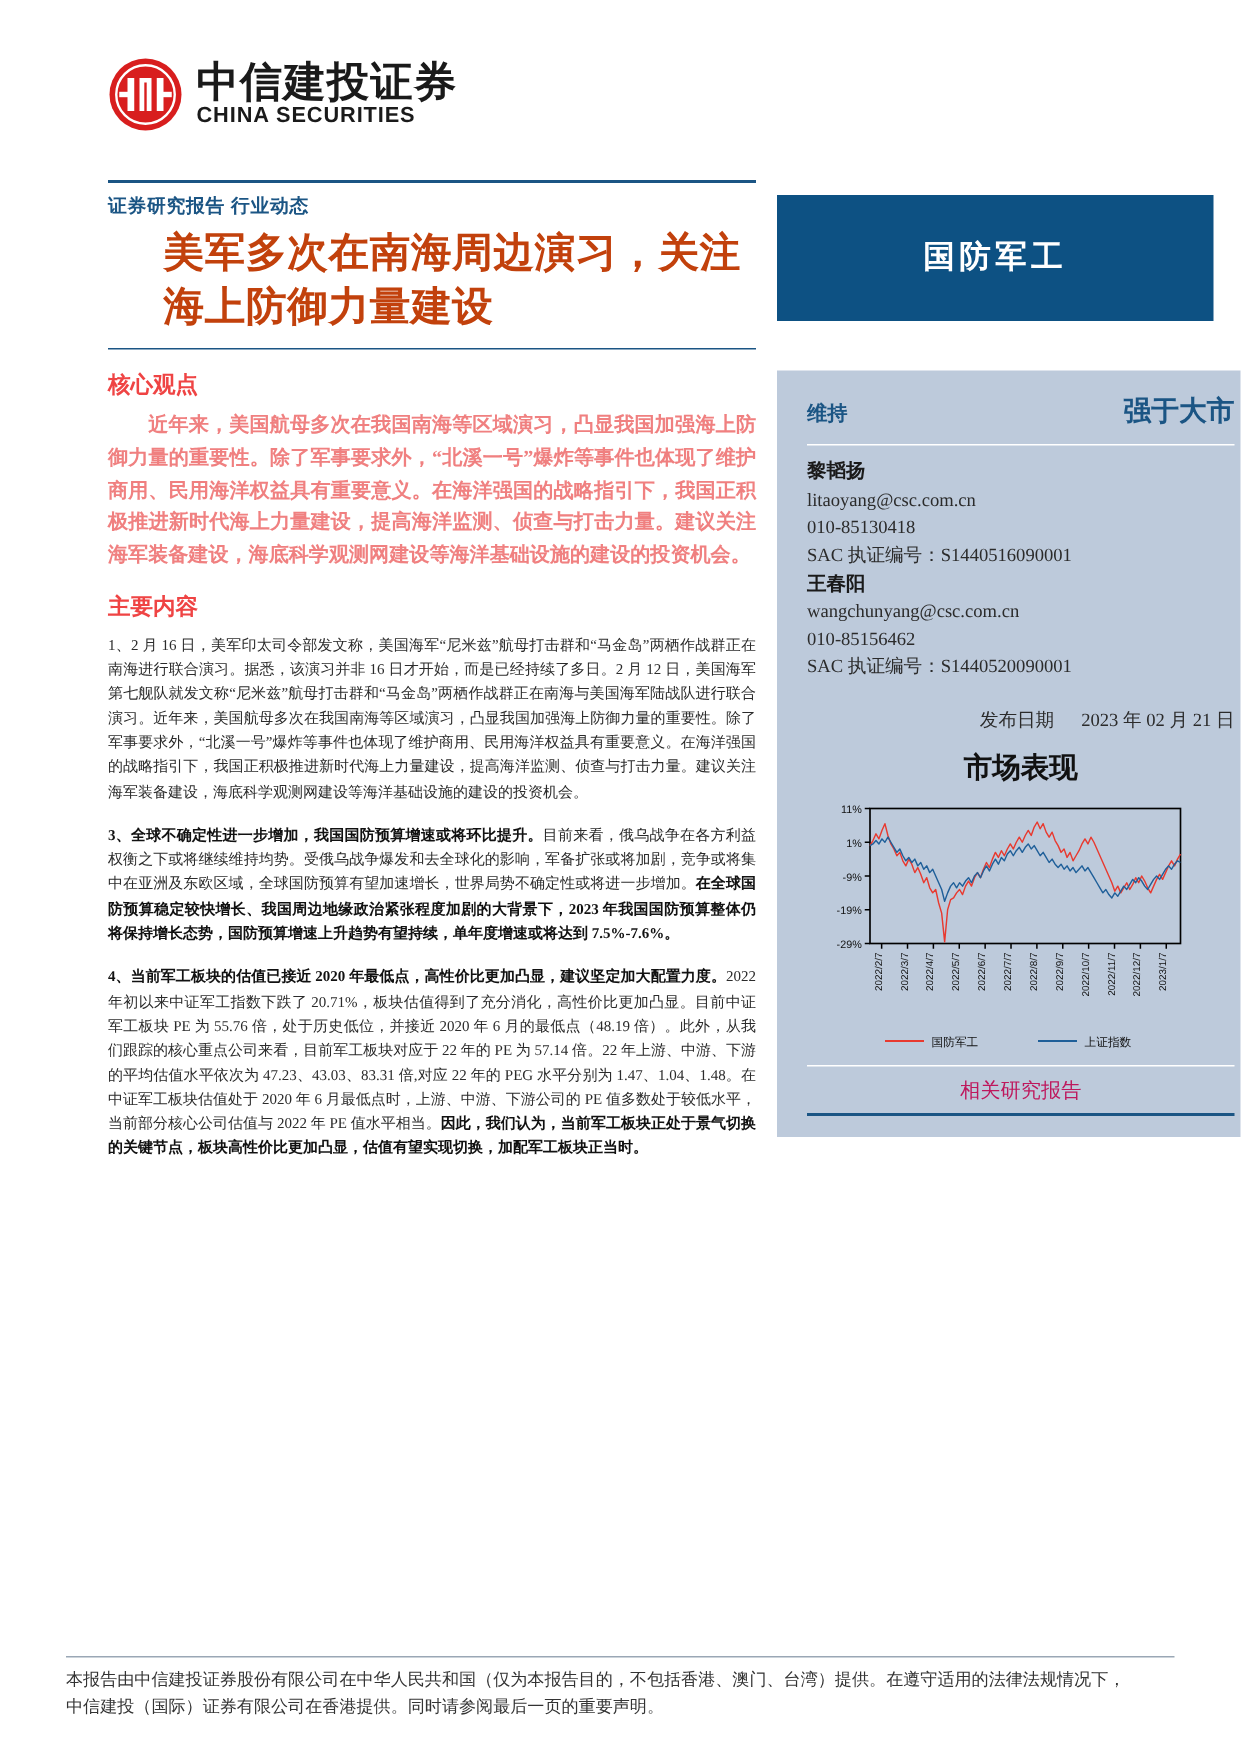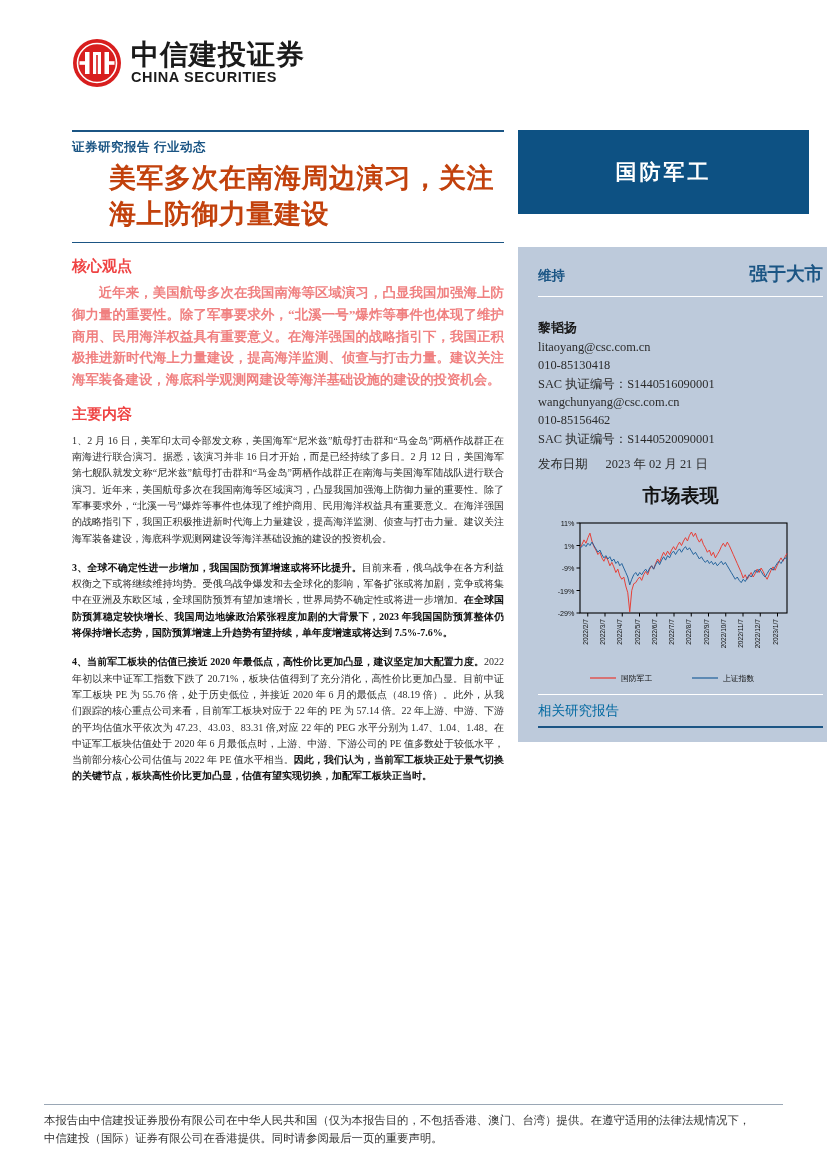--- a/index.html
+++ b/index.html
@@ -23,21 +23,21 @@
     font-size: 28px; font-weight: bold; color: #1a1a1a;
     letter-spacing: 1px; line-height: 1.05; white-space: nowrap;
   }
   .logo-en {
     font-family: "Liberation Sans", "DejaVu Sans", sans-serif;
     font-size: 14.5px; font-weight: bold; color: #1a1a1a;
     letter-spacing: 0.6px; line-height: 1.1; margin-top: 1px; white-space: nowrap;
   }
 
   
-  .left-col { position: absolute; left: 72px; top: 130px; width: 432px; }
+  .left-col { position: absolute; left: 72px; top: 120px; width: 432px; }
   .title-rule-top { border-top: 2.5px solid #1b5584; width: 432px; }
   .kicker {
     font-family: "Liberation Sans", "DejaVu Sans", sans-serif;
     font-size: 12.5px; font-weight: bold; color: #1b5584;
     margin-top: 7px; letter-spacing: .5px;
   }
   .doc-title {
     font-family: "Liberation Sans", "DejaVu Sans", sans-serif;
     font-size: 27px; font-weight: bold; color: #c2410c;
     line-height: 1.32; margin-top: 5px; letter-spacing: .5px; margin-left: 37px;
@@ -83,39 +83,39 @@
     font-size: 13.5px; font-weight: bold; color: #1b5584;
   }
   .rating-val {
     font-family: "Liberation Sans", "DejaVu Sans", sans-serif;
     font-size: 18.5px; font-weight: bold; color: #1b5584;
   }
   .panel-rule { height: 1.4px; background: #ffffff; margin: 0 20px; }
   .analysts { padding: 7px 20px 0 20px; }
   .an-name {
     font-size: 13px; font-weight: bold; color: #1a1a1a;
-    margin-top: 14px; line-height: 1.5;
+    margin-top: 0; line-height: 1.5;
   }
   .an-line { font-size: 12.4px; color: #2b2b2b; line-height: 1.48; }
-  .pub-row { font-size: 12.4px; color: #2b2b2b; margin-top: 8px; }
+  .pub-row { font-size: 12.4px; color: #2b2b2b; margin-top: 18px; text-align: right; }
   .pub-row .pub-val { margin-left: 18px; }
 
   .mkt-head {
     font-family: "Liberation Sans", "DejaVu Sans", sans-serif;
     font-size: 19px; font-weight: bold; color: #111;
     padding: 10px 20px 0 20px;
     text-align: center;
   }
   .chart-wrap { padding: 6px 14px 0 14px; }
 
   .rel-sec { padding: 4px 20px 0 20px; }
   .rel-rule-top { height: 1.4px; background: #ffffff; margin-bottom: 7px; }
   .rel-title {
     font-family: "Liberation Sans", "DejaVu Sans", sans-serif;
-    font-size: 13.5px; color: #0369a1; font-weight: normal;
+    font-size: 13.5px; color: #be185d; font-weight: normal; text-align: center;
   }
   .rel-rule-bot { height: 2px; background: #1b5584; margin-top: 6px; }
 
   
   .footer-rule {
     position: absolute; left: 44px; top: 1104px;
     width: 739px; border-top: 1px solid #9aa7b5;
   }
   .footer-text {
     position: absolute; left: 44px; top: 1112px; width: 760px;
@@ -179,20 +179,21 @@
     <span class="rating-val">强于大市</span>
   </div>
   <div class="panel-rule"></div>
 
   <div class="analysts">
     <div class="an-name">黎韬扬</div>
     <div class="an-line">litaoyang@csc.com.cn</div>
     <div class="an-line">010-85130418</div>
     <div class="an-line">SAC 执证编号：S1440516090001</div>
 
+    <div class="an-name">王春阳</div>
     <div class="an-line">wangchunyang@csc.com.cn</div>
     <div class="an-line">010-85156462</div>
     <div class="an-line">SAC 执证编号：S1440520090001</div>
 
     <div class="pub-row">
       <span>发布日期</span><span class="pub-val">2023 年 02 月 21 日</span>
     </div>
   </div>
 
   <div class="mkt-head">市场表现</div>

